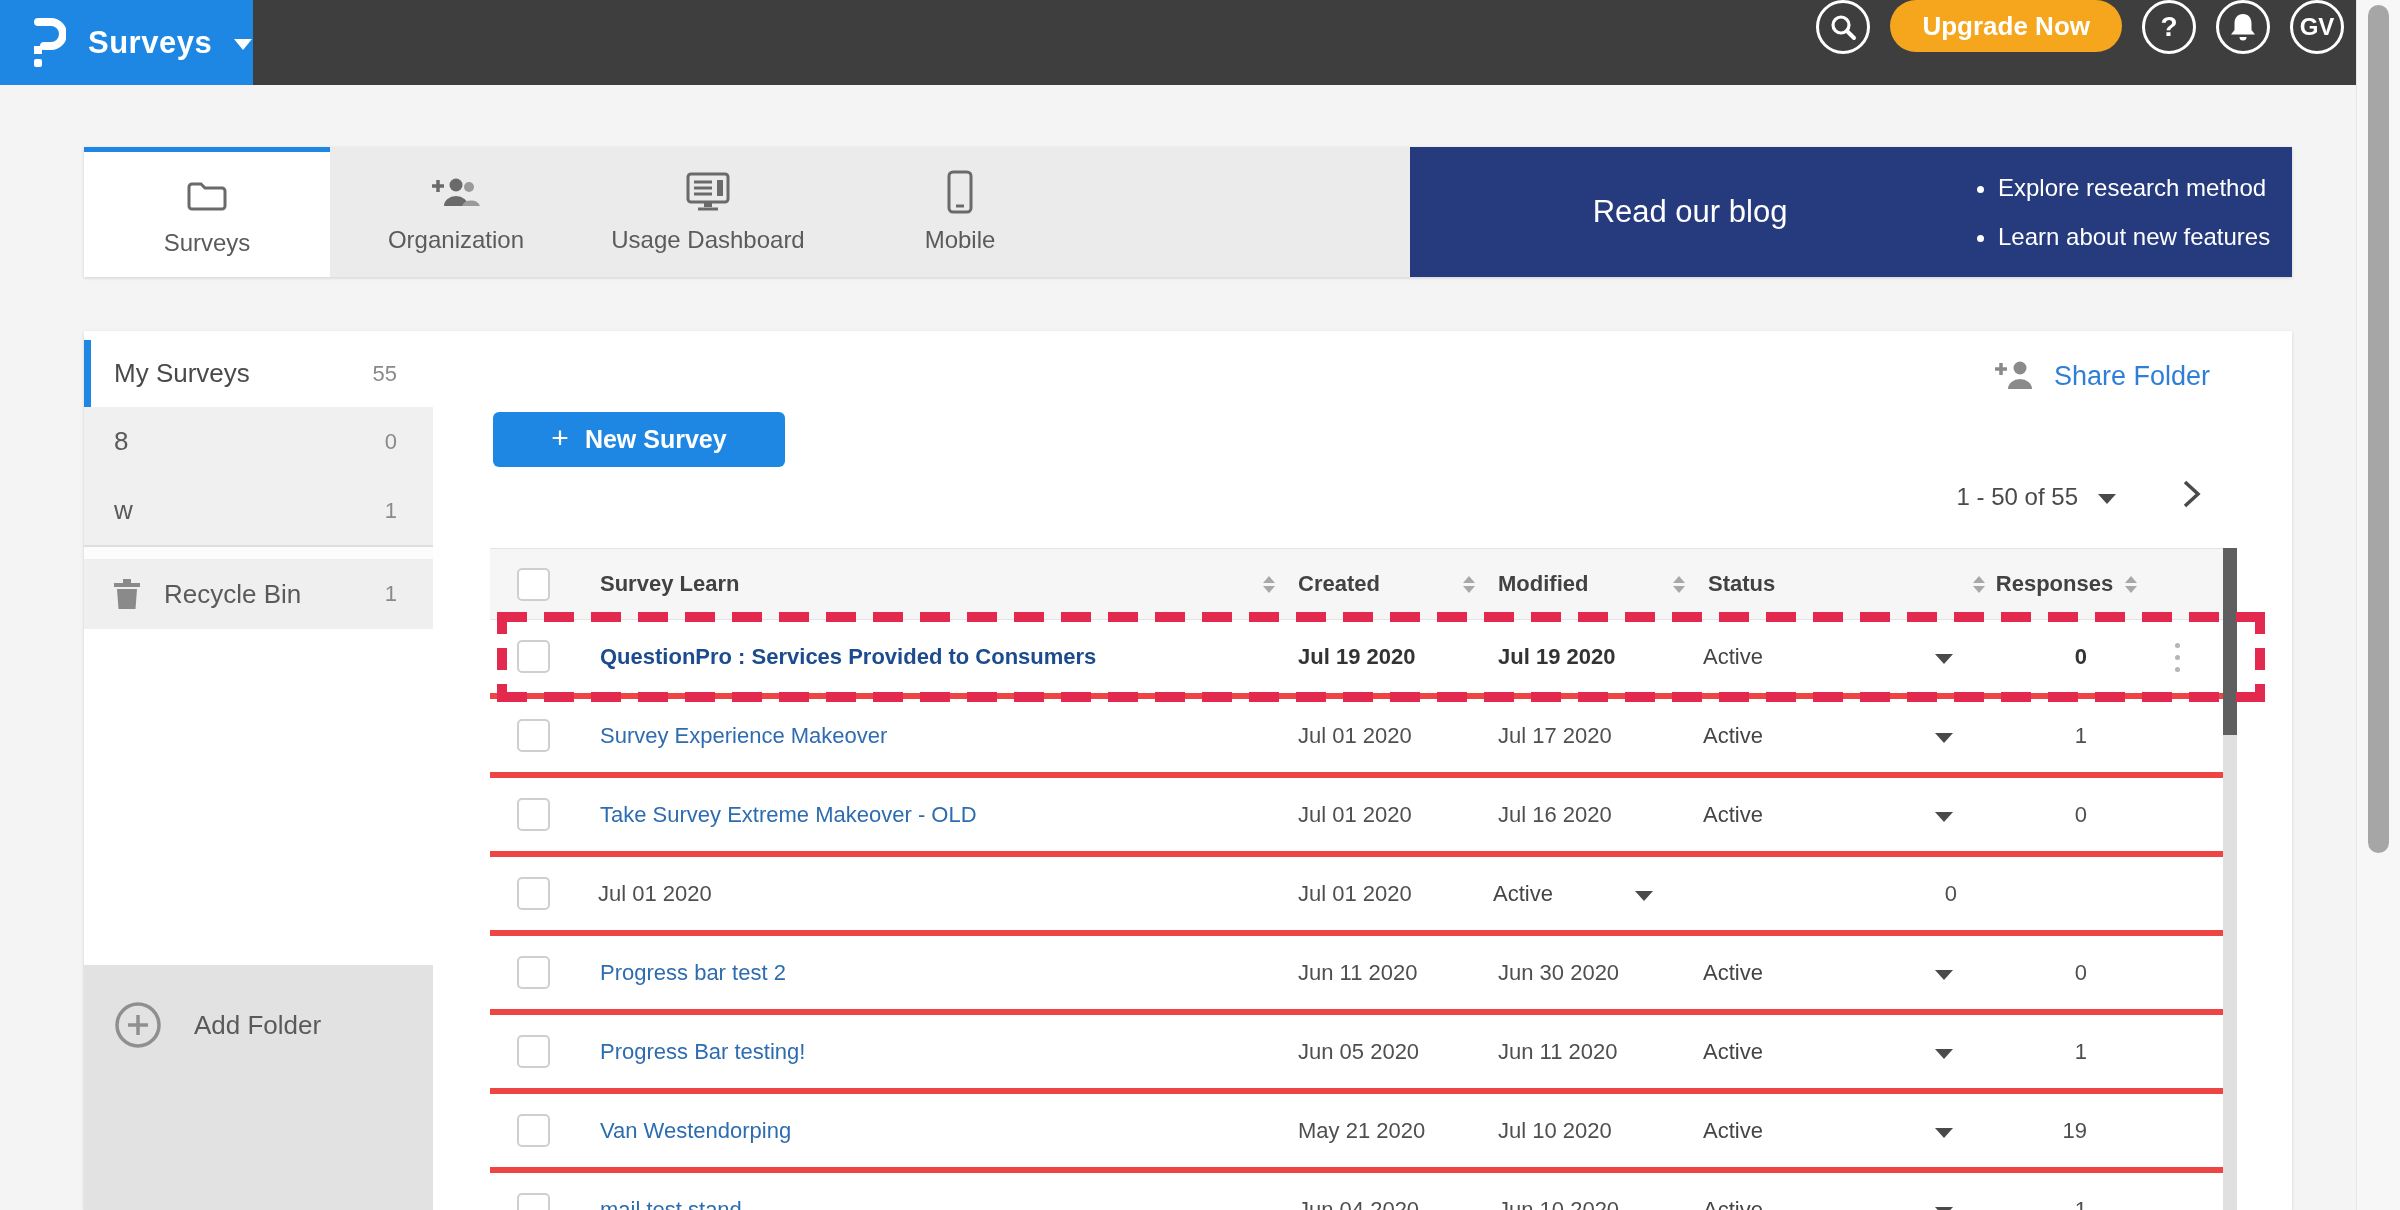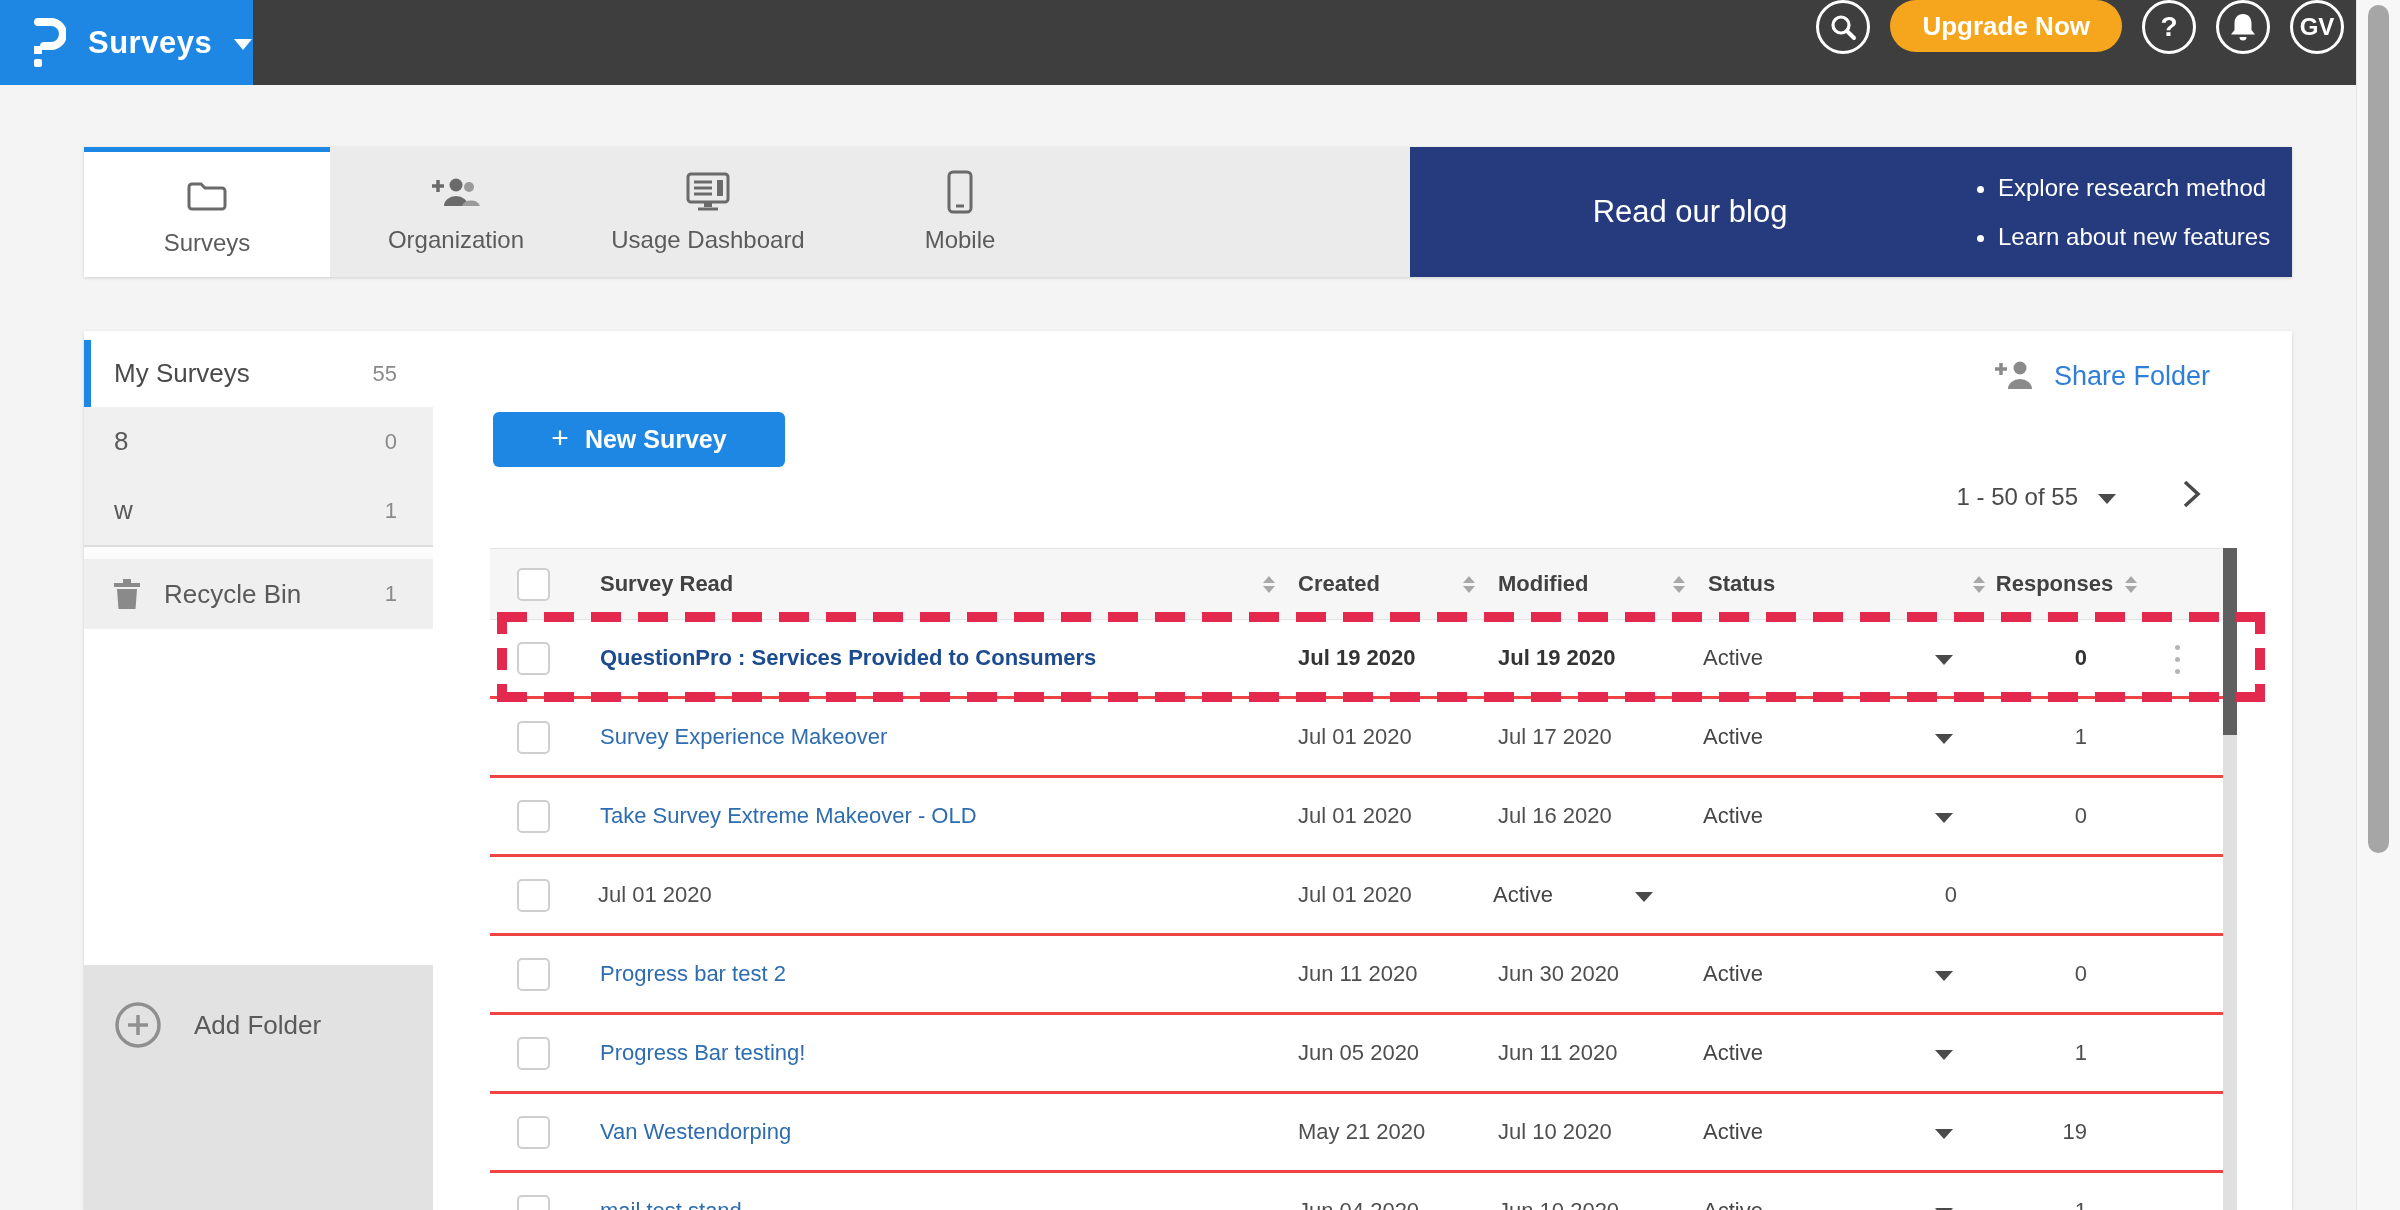--- a/index.html
+++ b/index.html
@@ -65,21 +65,21 @@
   }
   .new-survey .plus { font-size:30px; font-weight:normal; margin-top:-3px; }
   .pagination { position:absolute; top:152px; right:176px; font-size:24px; color:#4a4a4a; display:flex; align-items:center; gap:20px; cursor:pointer; }
   .caret-down-dark { width:0; height:0; border-left:9px solid transparent; border-right:9px solid transparent; border-top:10px solid #4a4a4a; margin-top:4px; }
   .next-page { position:absolute; top:146px; right:88px; cursor:pointer; }
 
   
   .table { position:absolute; left:57px; top:217px; width:1740px; }
   .thead, .trow { display:grid; grid-template-columns:95px 700px 200px 210px 300px 130px 105px; align-items:center; }
   .thead { height:72px; background:#f6f6f6; border-top:1px solid #e3e3e3; border-bottom:1px solid #e3e3e3; font-weight:bold; color:#424242; font-size:22px; }
-  .trow { height:79px; border-bottom:3px solid #ef4444; font-size:22px; background:#fff; }
+  .trow { height:79px; border-bottom:6px solid #ef4444; font-size:22px; background:#fff; }
   .cb { width:33px; height:33px; border:2px solid #cfcfcf; border-radius:5px; background:#fff; margin-left:27px; cursor:pointer; }
   .hc { display:flex; align-items:center; justify-content:space-between; padding-left:13px; padding-right:10px; }
   .hc.first { padding-left:15px; }
   .hc.resp { justify-content:center; gap:12px; padding-right:0; }
   .sort { display:flex; flex-direction:column; align-items:center; gap:3px; }
   .sort i { display:block; width:0; height:0; border-left:6px solid transparent; border-right:6px solid transparent; }
   .sort .up { border-bottom:7px solid #a8a8a8; }
   .sort .dn { border-top:7px solid #a8a8a8; }
   .name-cell { padding-left:15px; color:#2e6cb0; cursor:pointer; }
   .date-cell { padding-left:13px; color:#4f4f4f; }
@@ -279,21 +279,21 @@
           <svg width="26" height="34" viewBox="0 0 26 34">
             <polyline points="7,5 20,17 7,29" fill="none" stroke="#4a4a4a" stroke-width="3.5"></polyline>
           </svg>
         </span>
       </div>
 
       <div class="table">
         <div class="thead">
           <span class="cb"></span>
           <div class="hc first">
-            <span>Survey Read</span>
+            <span>Survey Learn</span>
             <span class="sort">
                 <i class="up"></i>
                 <i class="dn"></i>
               </span>
           </div>
           <div class="hc">
             <span>Created</span>
             <span class="sort">
                 <i class="up"></i>
                 <i class="dn"></i>

